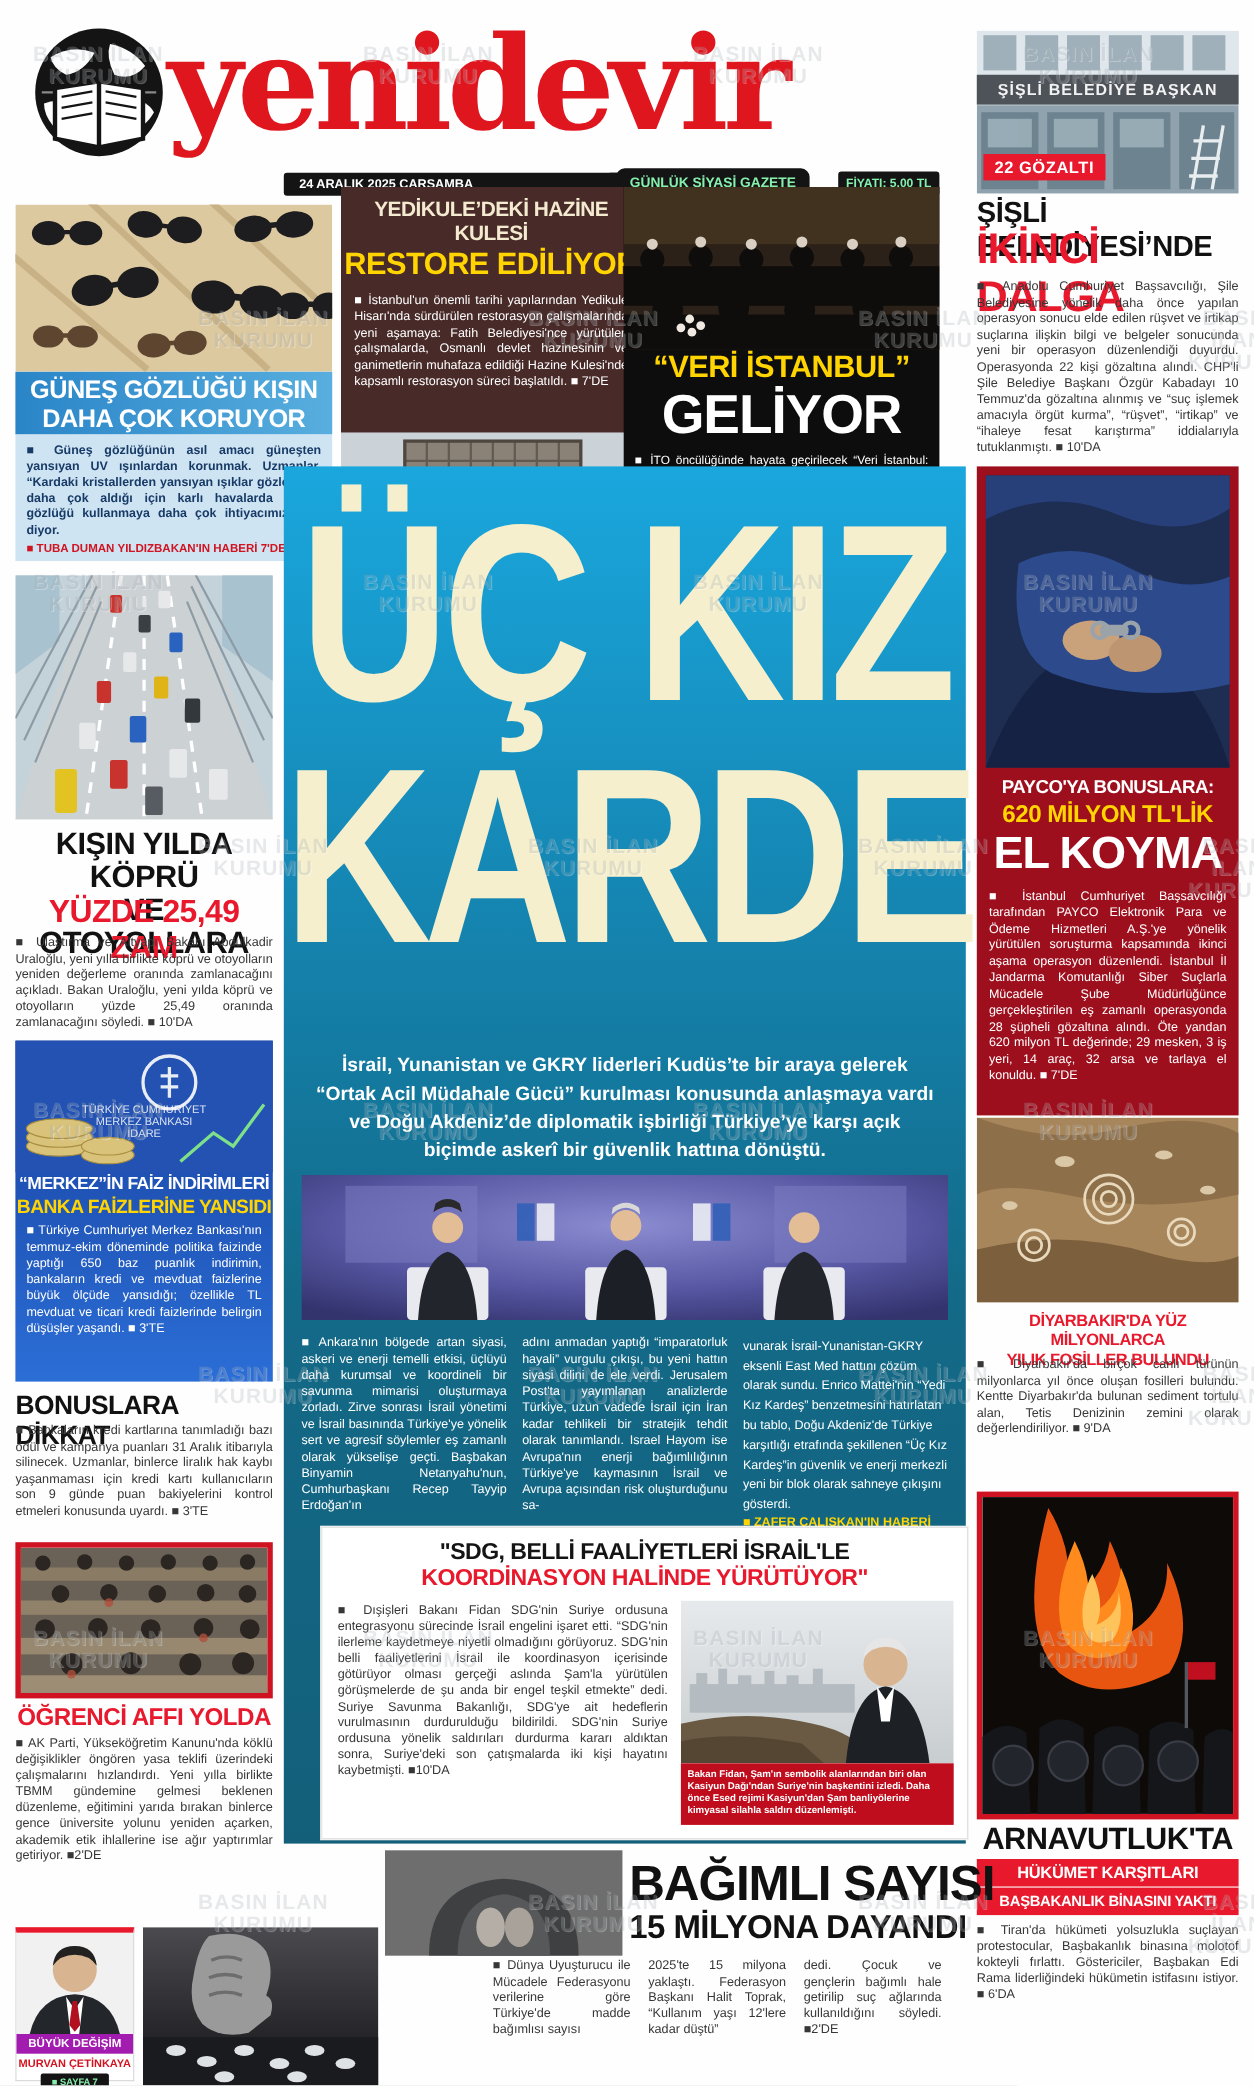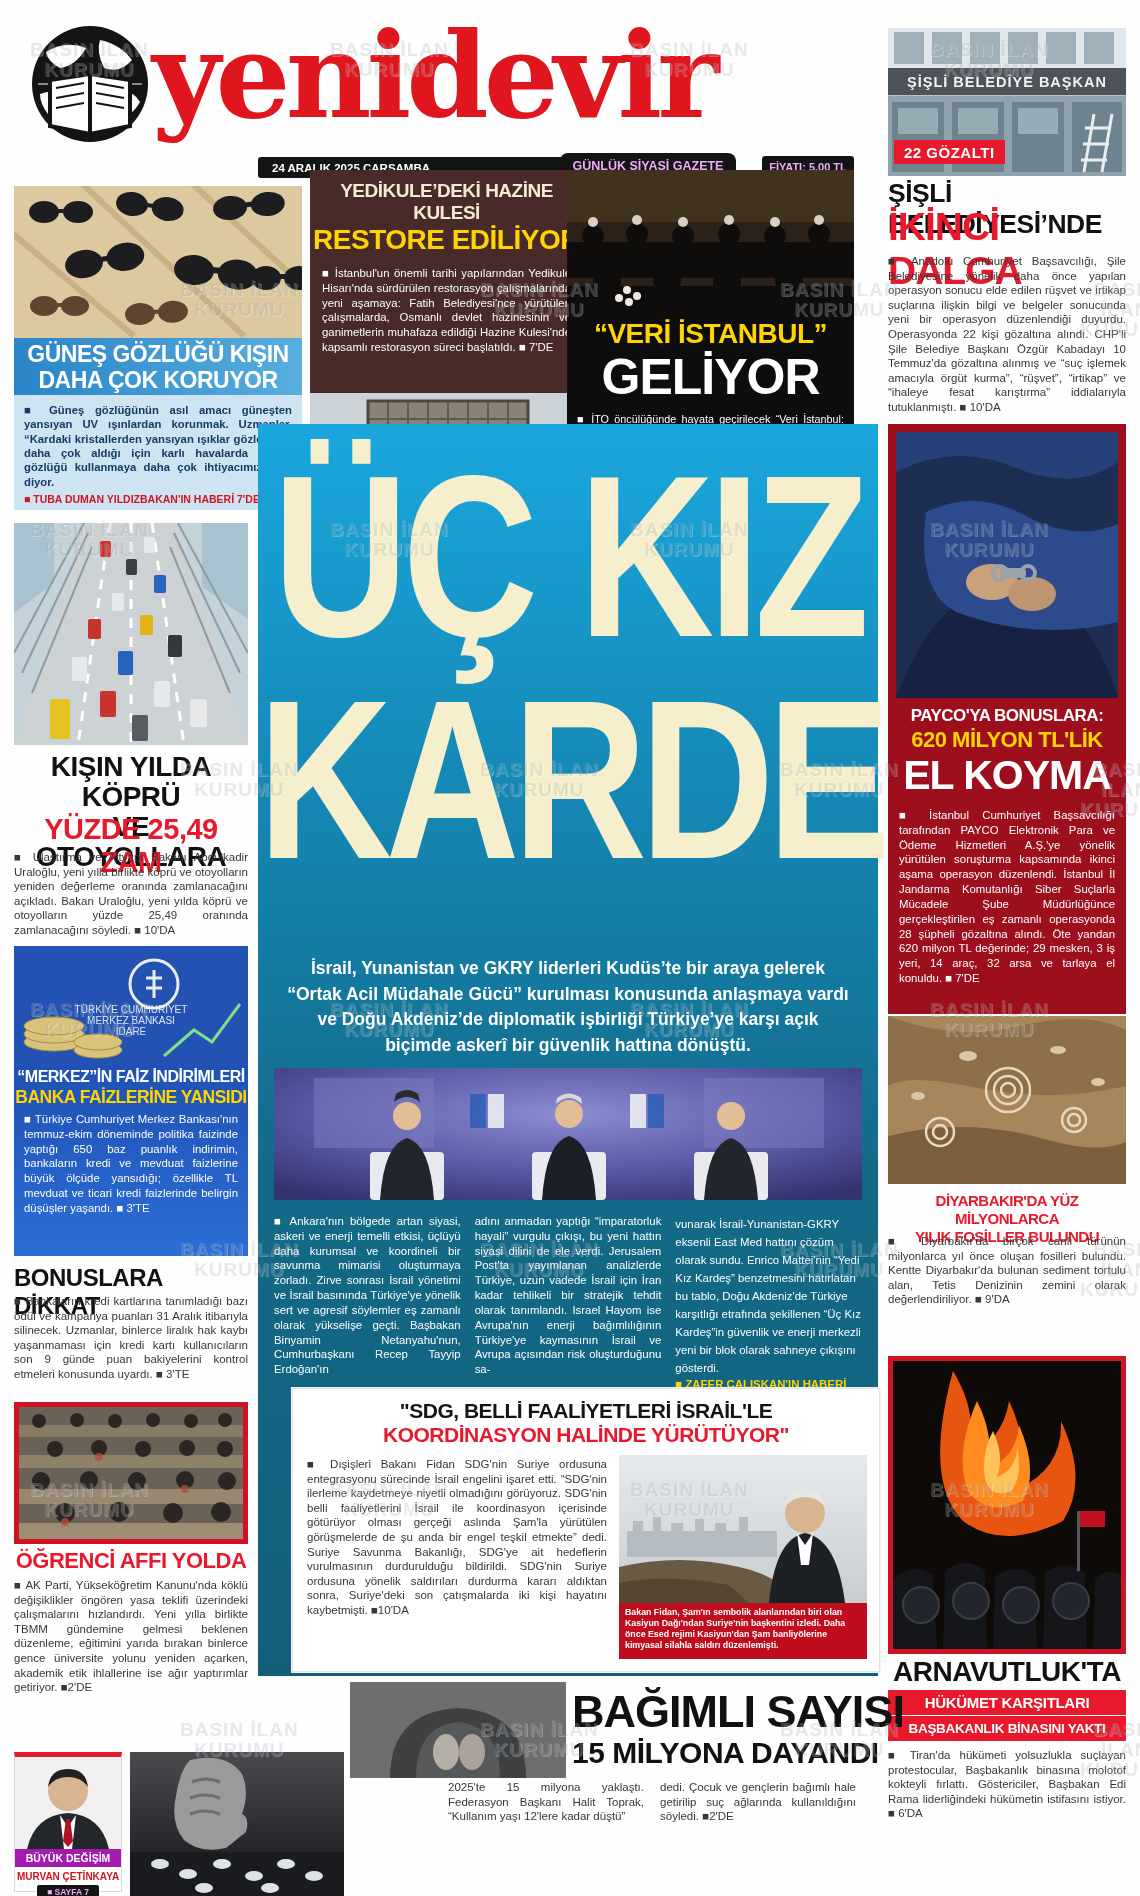--- a/index.html
+++ b/index.html
@@ -6,21 +6,21 @@
   .page{position:relative;width:1140px;height:1896px;background:#fefefe;overflow:hidden;
         font-family:"Liberation Sans",sans-serif;margin:0 auto;}
   .abs{position:absolute;}
   svg{display:block;}
 
   
   .logo-text{font-family:"DejaVu Serif",serif;font-weight:bold;color:#e0161f;
              font-size:118px;line-height:100px;letter-spacing:-5px;}
   .datebar{background:#141414;color:#fff;font-size:11.5px;font-weight:bold;border-radius:3px;
            display:flex;align-items:center;gap:26px;padding:0 14px;height:21px;}
-  .badge-black{background:#141414;color:#f0abfc;font-weight:bold;display:flex;align-items:center;
+  .badge-black{background:#141414;color:#86efac;font-weight:bold;display:flex;align-items:center;
                justify-content:center;border-radius:6px;}
 
   
   .bodytxt{font-size:11.5px;line-height:1.27;text-align:justify;color:#373737;}
   .bodytxt-w{font-size:11.4px;line-height:1.3;text-align:justify;color:#fff;}
   .hl{font-weight:bold;letter-spacing:-0.5px;}
   .center{text-align:center;}
   .red{color:#e8192c;}
   .yellow{color:#ffd400;}
   .white{color:#fff;}
@@ -573,20 +573,21 @@
       <rect width="216" height="96" fill="#5c5c5c" opacity=".4"></rect>
       <path d="M40 96 Q40 30 108 26 Q176 30 176 96 Z" fill="#3f4042"></path>
       <path d="M66 96 Q66 44 108 40 Q150 44 150 96 Z" fill="#57585a"></path>
       <ellipse cx="96" cy="70" rx="13" ry="18" fill="#b4aea6"></ellipse>
       <ellipse cx="122" cy="70" rx="13" ry="18" fill="#a8a29a"></ellipse>
     </svg>
   </div>
   <div class="abs hl black" style="left:572px;top:1686px;width:560px;font-size:45px;letter-spacing:-1px;">BAĞIMLI SAYISI</div>
   <div class="abs hl black" style="left:572px;top:1736px;width:560px;font-size:30px;letter-spacing:-0.5px;">15 MİLYONA DAYANDI</div>
   <div class="abs" style="left:448px;top:1780px;width:408px;display:flex;gap:16px;">
+    <div class="bodytxt" style="flex:1;">■  Dünya Uyuşturucu ile Mücadele Federasyonu verilerine göre Türkiye'de madde bağımlısı sayısı</div>
     <div class="bodytxt" style="flex:1;">2025'te 15 milyona yaklaştı. Federasyon Başkanı Halit Toprak, “Kullanım yaşı 12'lere kadar düştü”</div>
     <div class="bodytxt" style="flex:1;">dedi. Çocuk ve gençlerin bağımlı hale getirilip suç ağlarında kullanıldığını söyledi. ■2'DE</div>
   </div>
 
   <div id="wm-layer">
       <div class="wm" style="left: 30px; top: 40px;">BASIN İLAN
 KURUMU</div>
       <div class="wm" style="left: 330px; top: 40px;">BASIN İLAN
 KURUMU</div>
       <div class="wm" style="left: 630px; top: 40px;">BASIN İLAN

